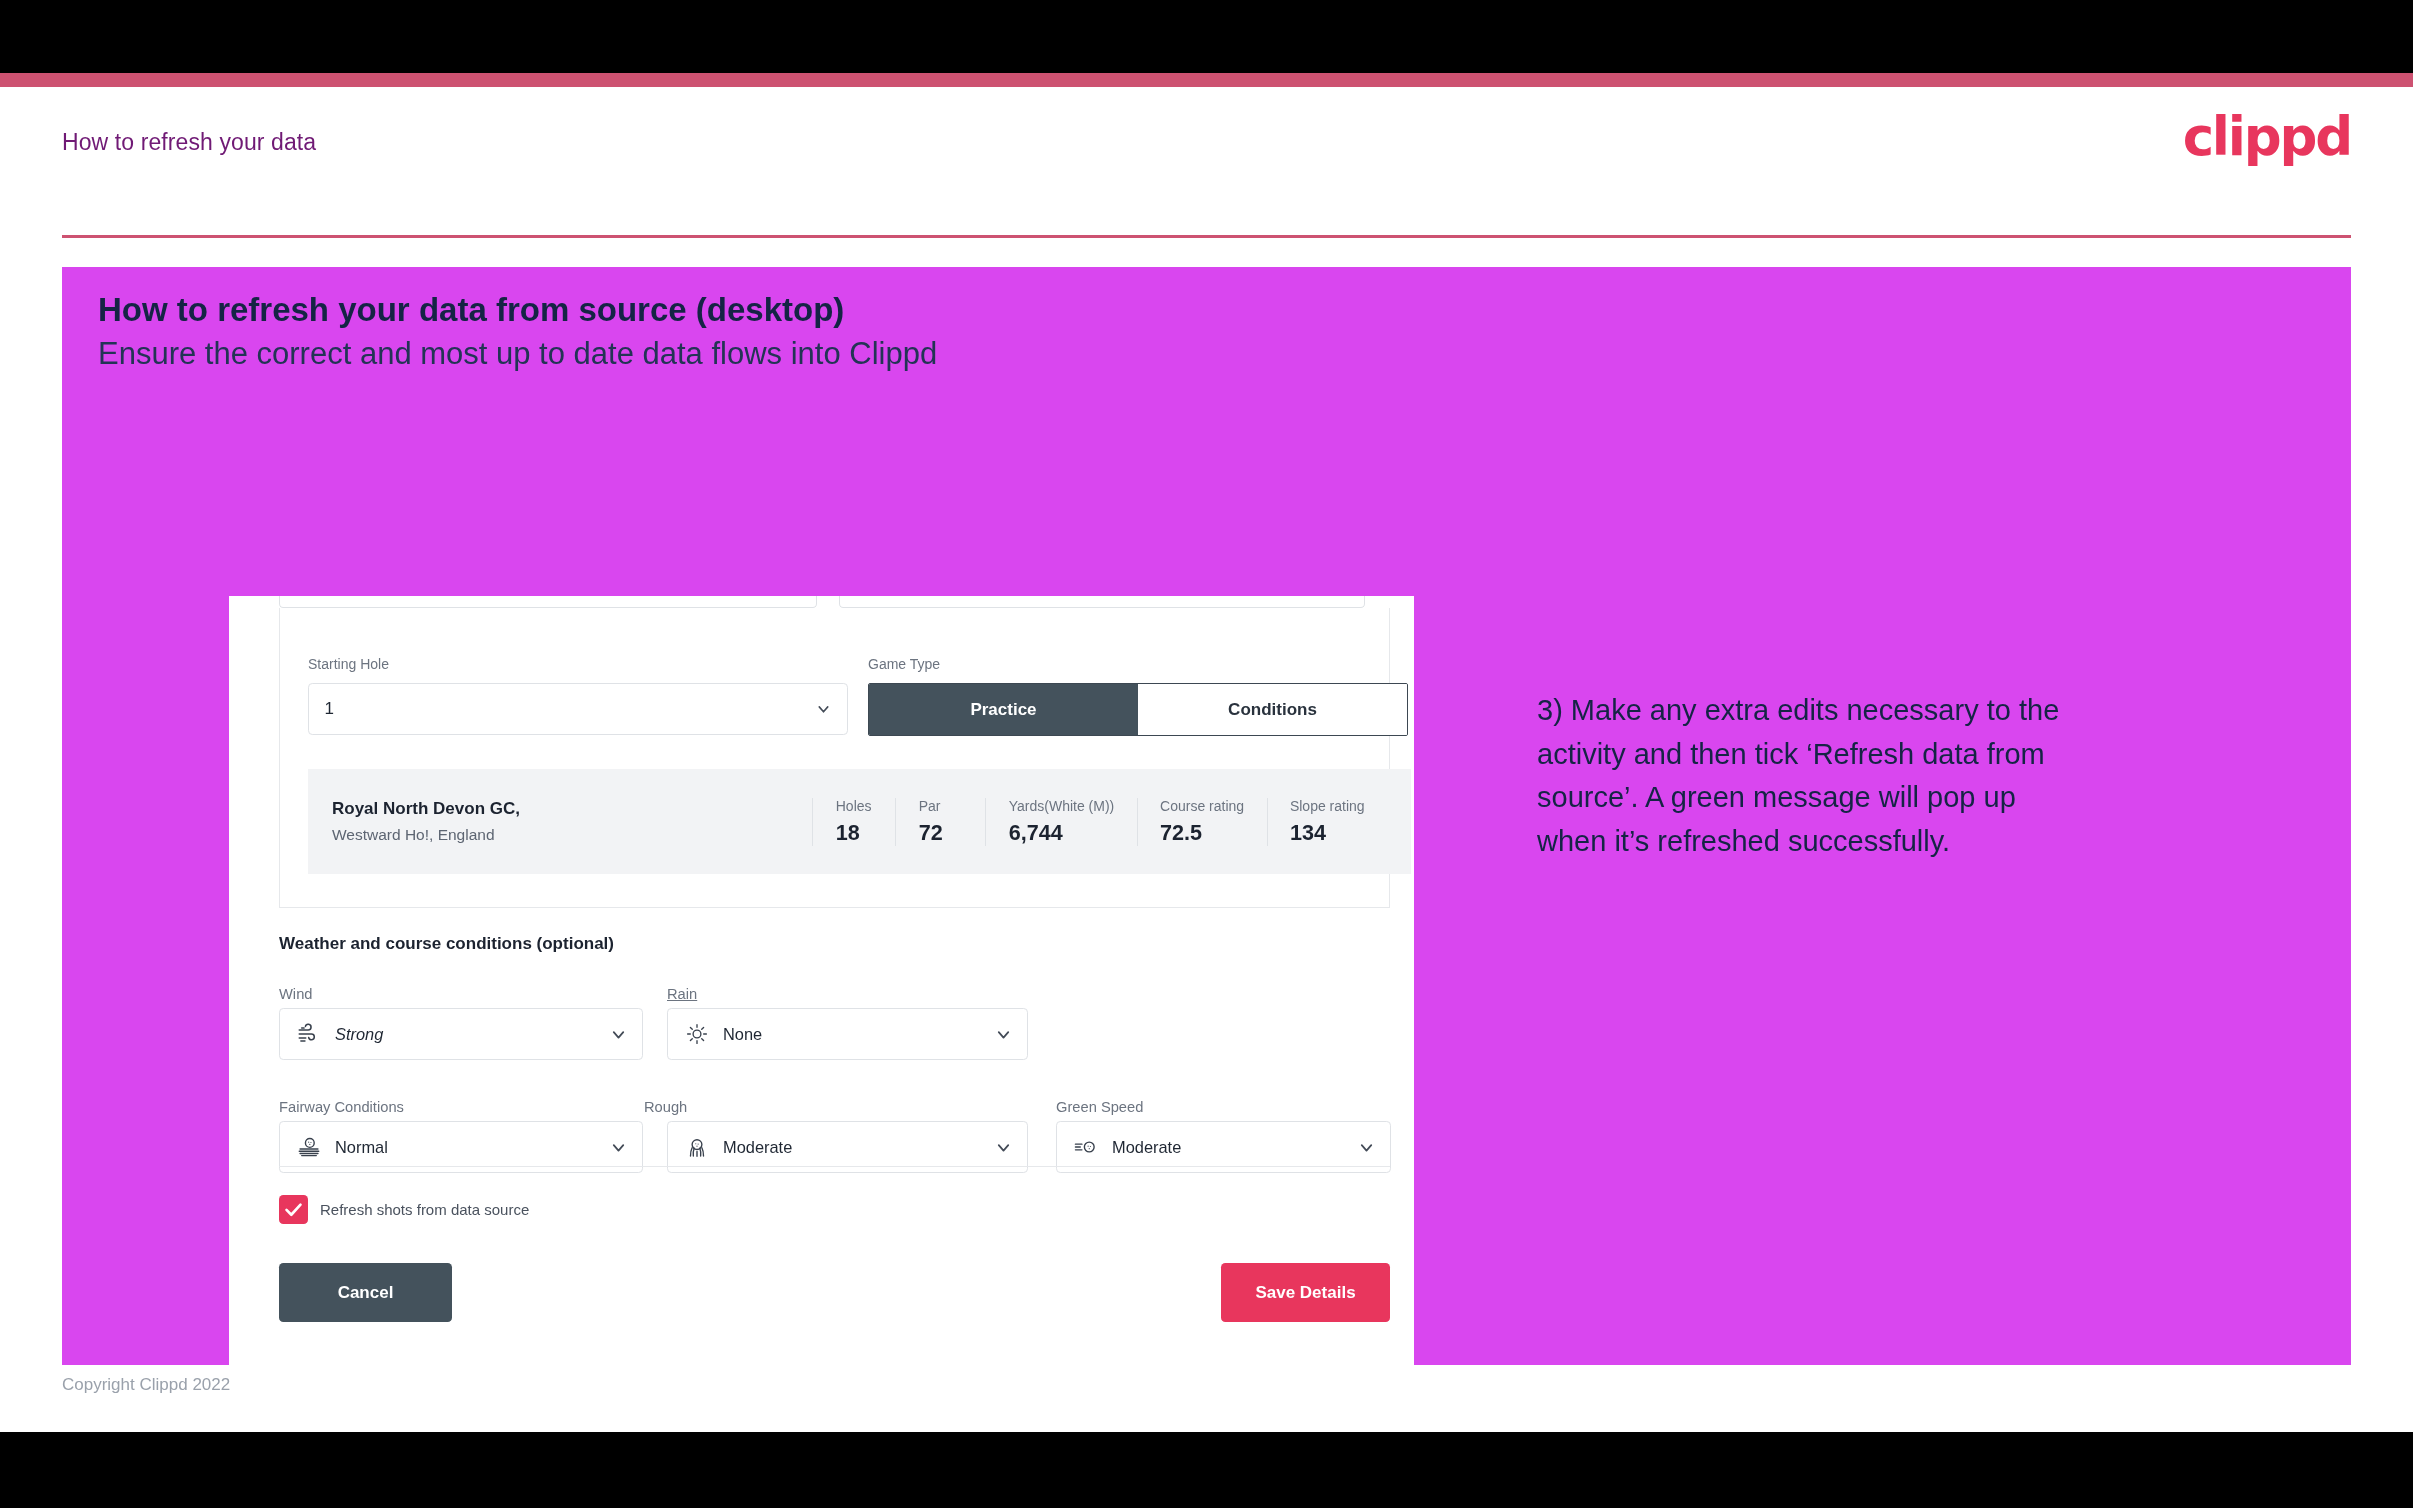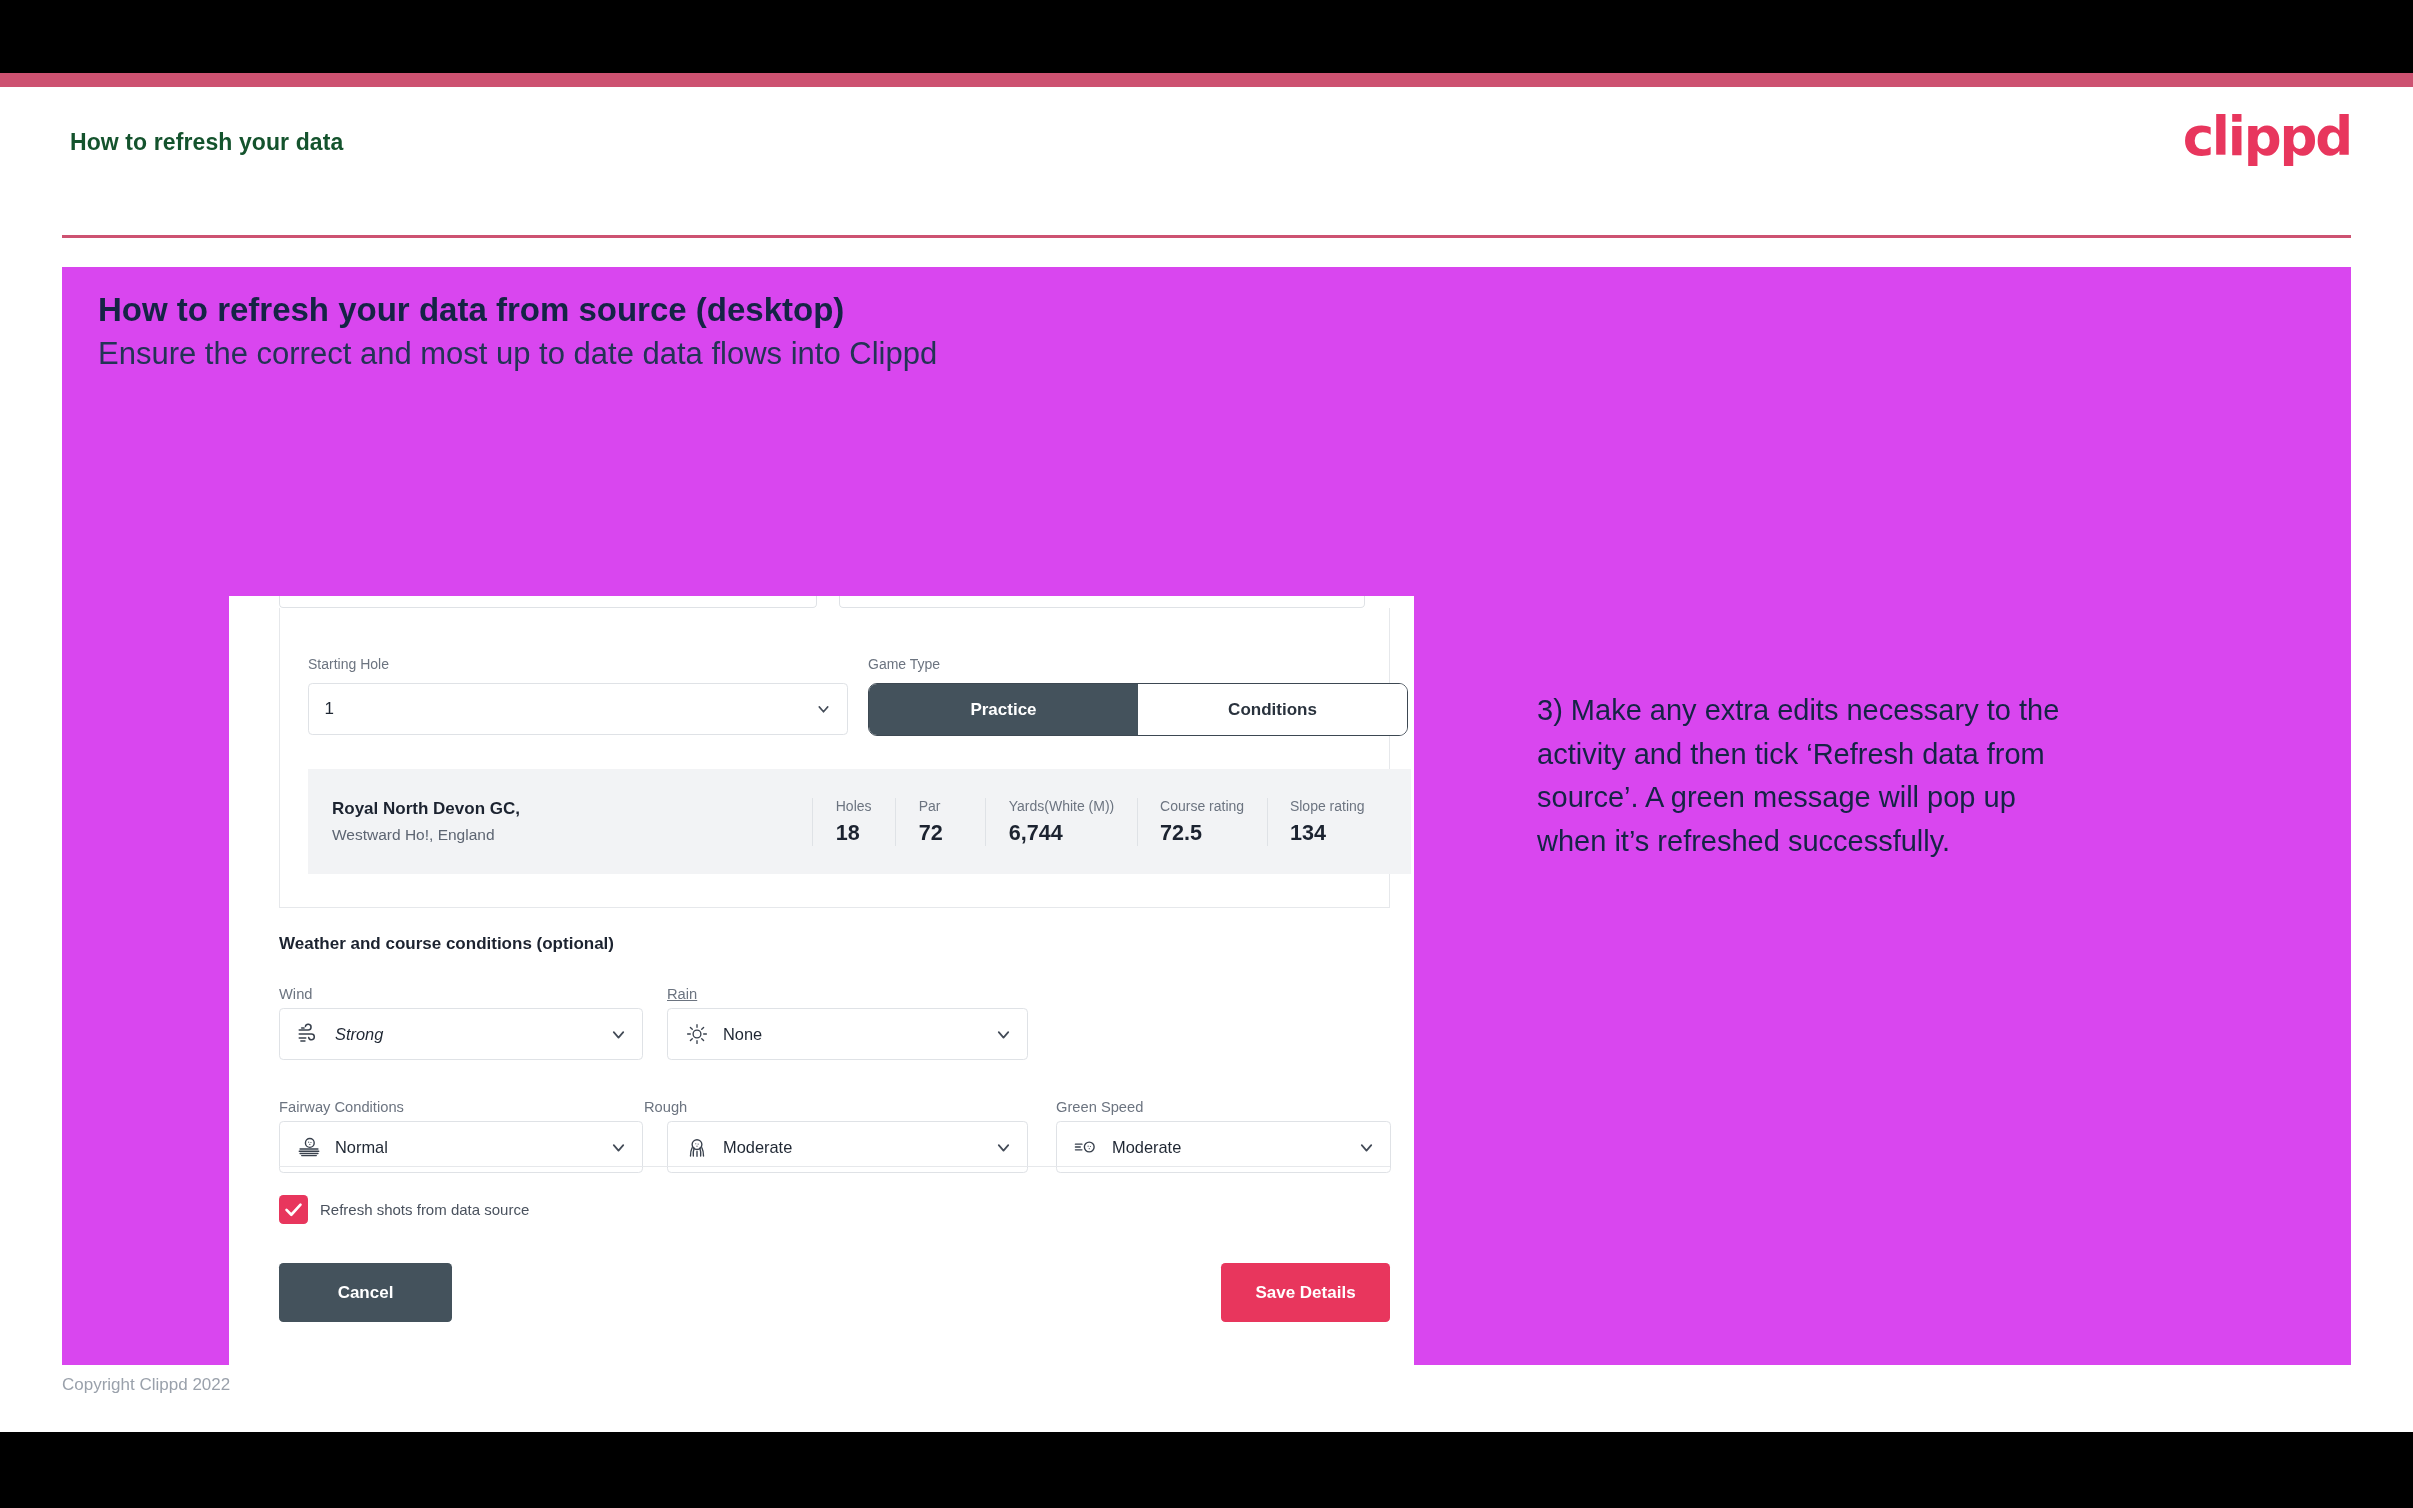--- a/index.html
+++ b/index.html
@@ -40,24 +40,23 @@
     background: #ffffff;
   }
   
   .page-header {
     position: absolute;
     left: 62px; top: 42px;
     width: 2289px;
   }
   .header-title {
     font-size: 23px;
-    font-weight: bold;
-    color: #14532d;
+    font-weight: normal;
+    color: #701a75;
     letter-spacing: 0.1px;
-    margin-left: 8px;
   }
   .header-rule {
     position: absolute;
     left: 62px; top: 148px;
     width: 2289px; height: 2.6px;
     background: #cd5271;
   }
   .brand-logo {
     position: absolute;
     right: 62px; top: 23px;
@@ -167,21 +166,21 @@
   .gametype-block {
     position: absolute;
     left: 588px; top: 48px;
     width: 540px;
   }
   .toggle-group {
     margin-top: 11.2px;
     height: 53px;
     display: flex;
     border: 1.3px solid #3d4852;
-    border-radius: 9px;
+    border-radius: 2px;
     overflow: hidden;
   }
   .toggle-btn {
     flex: 1;
     display: flex;
     align-items: center;
     justify-content: center;
     font-size: 17px;
     font-weight: bold;
   }

